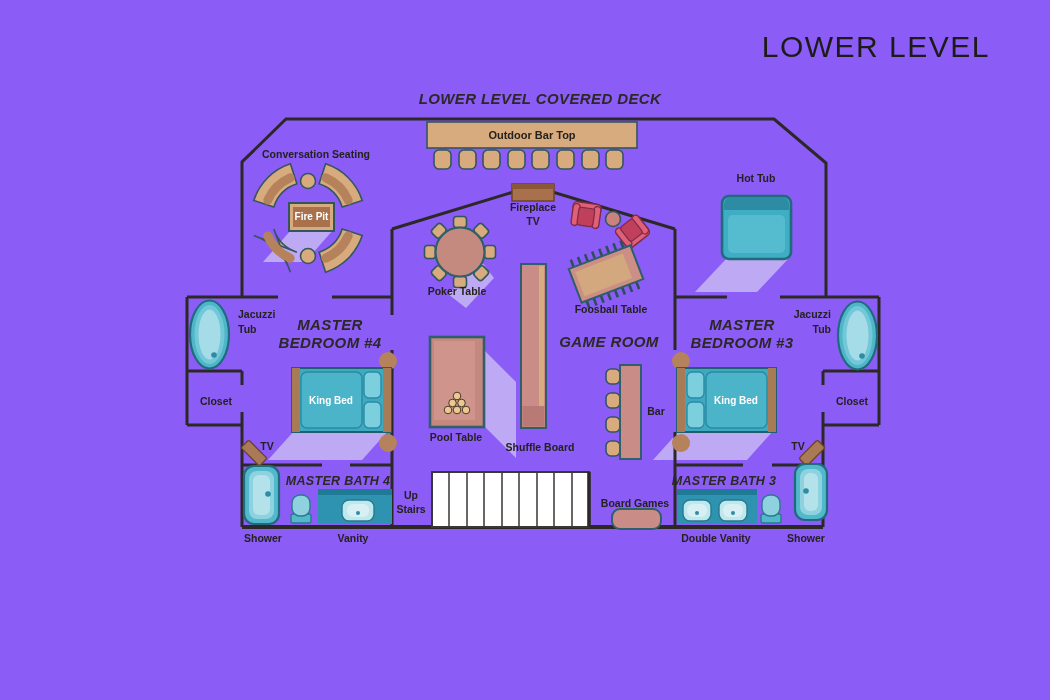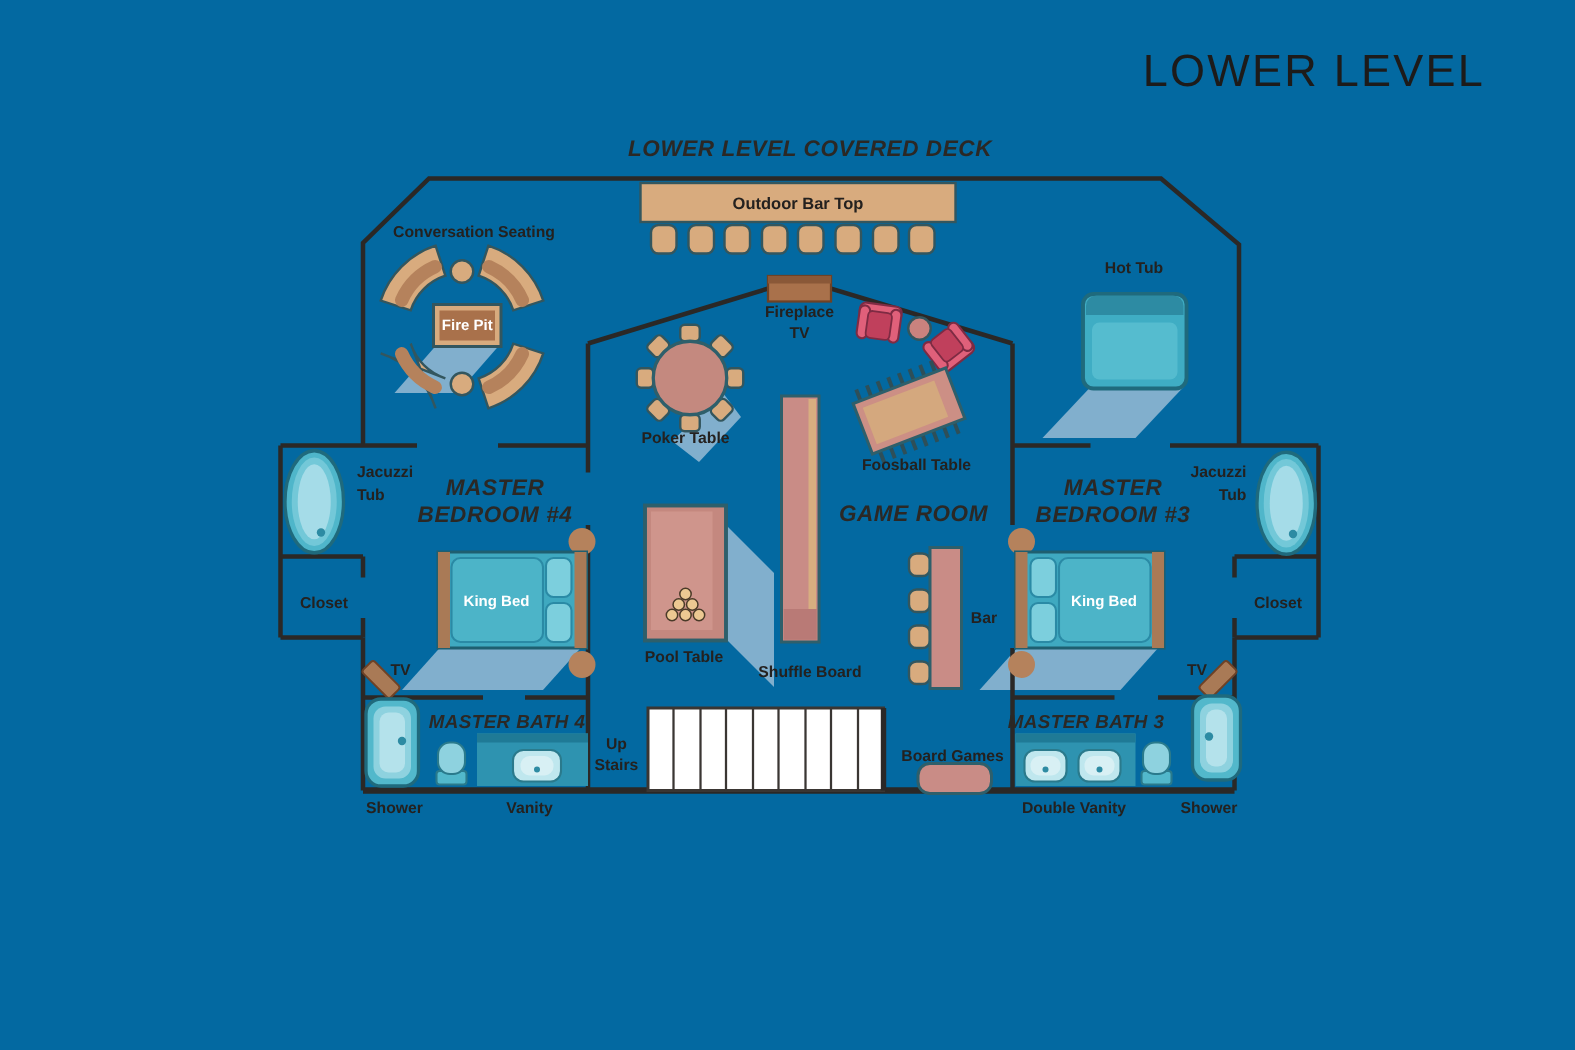--- a/index.html
+++ b/index.html
@@ -1,16 +1,16 @@
 <!DOCTYPE html>
 <html><head>
 <meta charset="utf-8">
 <style>
   html,body{margin:0;padding:0;background:#ffffff;}
-  .stage{position:relative;width:1050px;height:700px;background:#0369a1;overflow:hidden;
+  .stage{position:relative;width:1050px;height:700px;background:#8b5cf6;overflow:hidden;
          font-family:"Liberation Sans",sans-serif;text-align:right;}
   svg{display:block;}
   
   .t-title{font:400 30px "Liberation Sans",sans-serif;fill:#1d1b1a;letter-spacing:1.5px;}
   .t-room {font:italic 700 15px "Liberation Sans",sans-serif;fill:#2b2825;letter-spacing:.4px;}
   .t-bath {font:italic 700 12.5px "Liberation Sans",sans-serif;fill:#2b2825;letter-spacing:.3px;}
   .t-lbl  {font:700 10.5px "Liberation Sans",sans-serif;fill:#24211f;}
   .t-lbl11{font:700 11px "Liberation Sans",sans-serif;fill:#24211f;}
   .t-white{font:700 10px "Liberation Sans",sans-serif;fill:#ffffff;}
   

